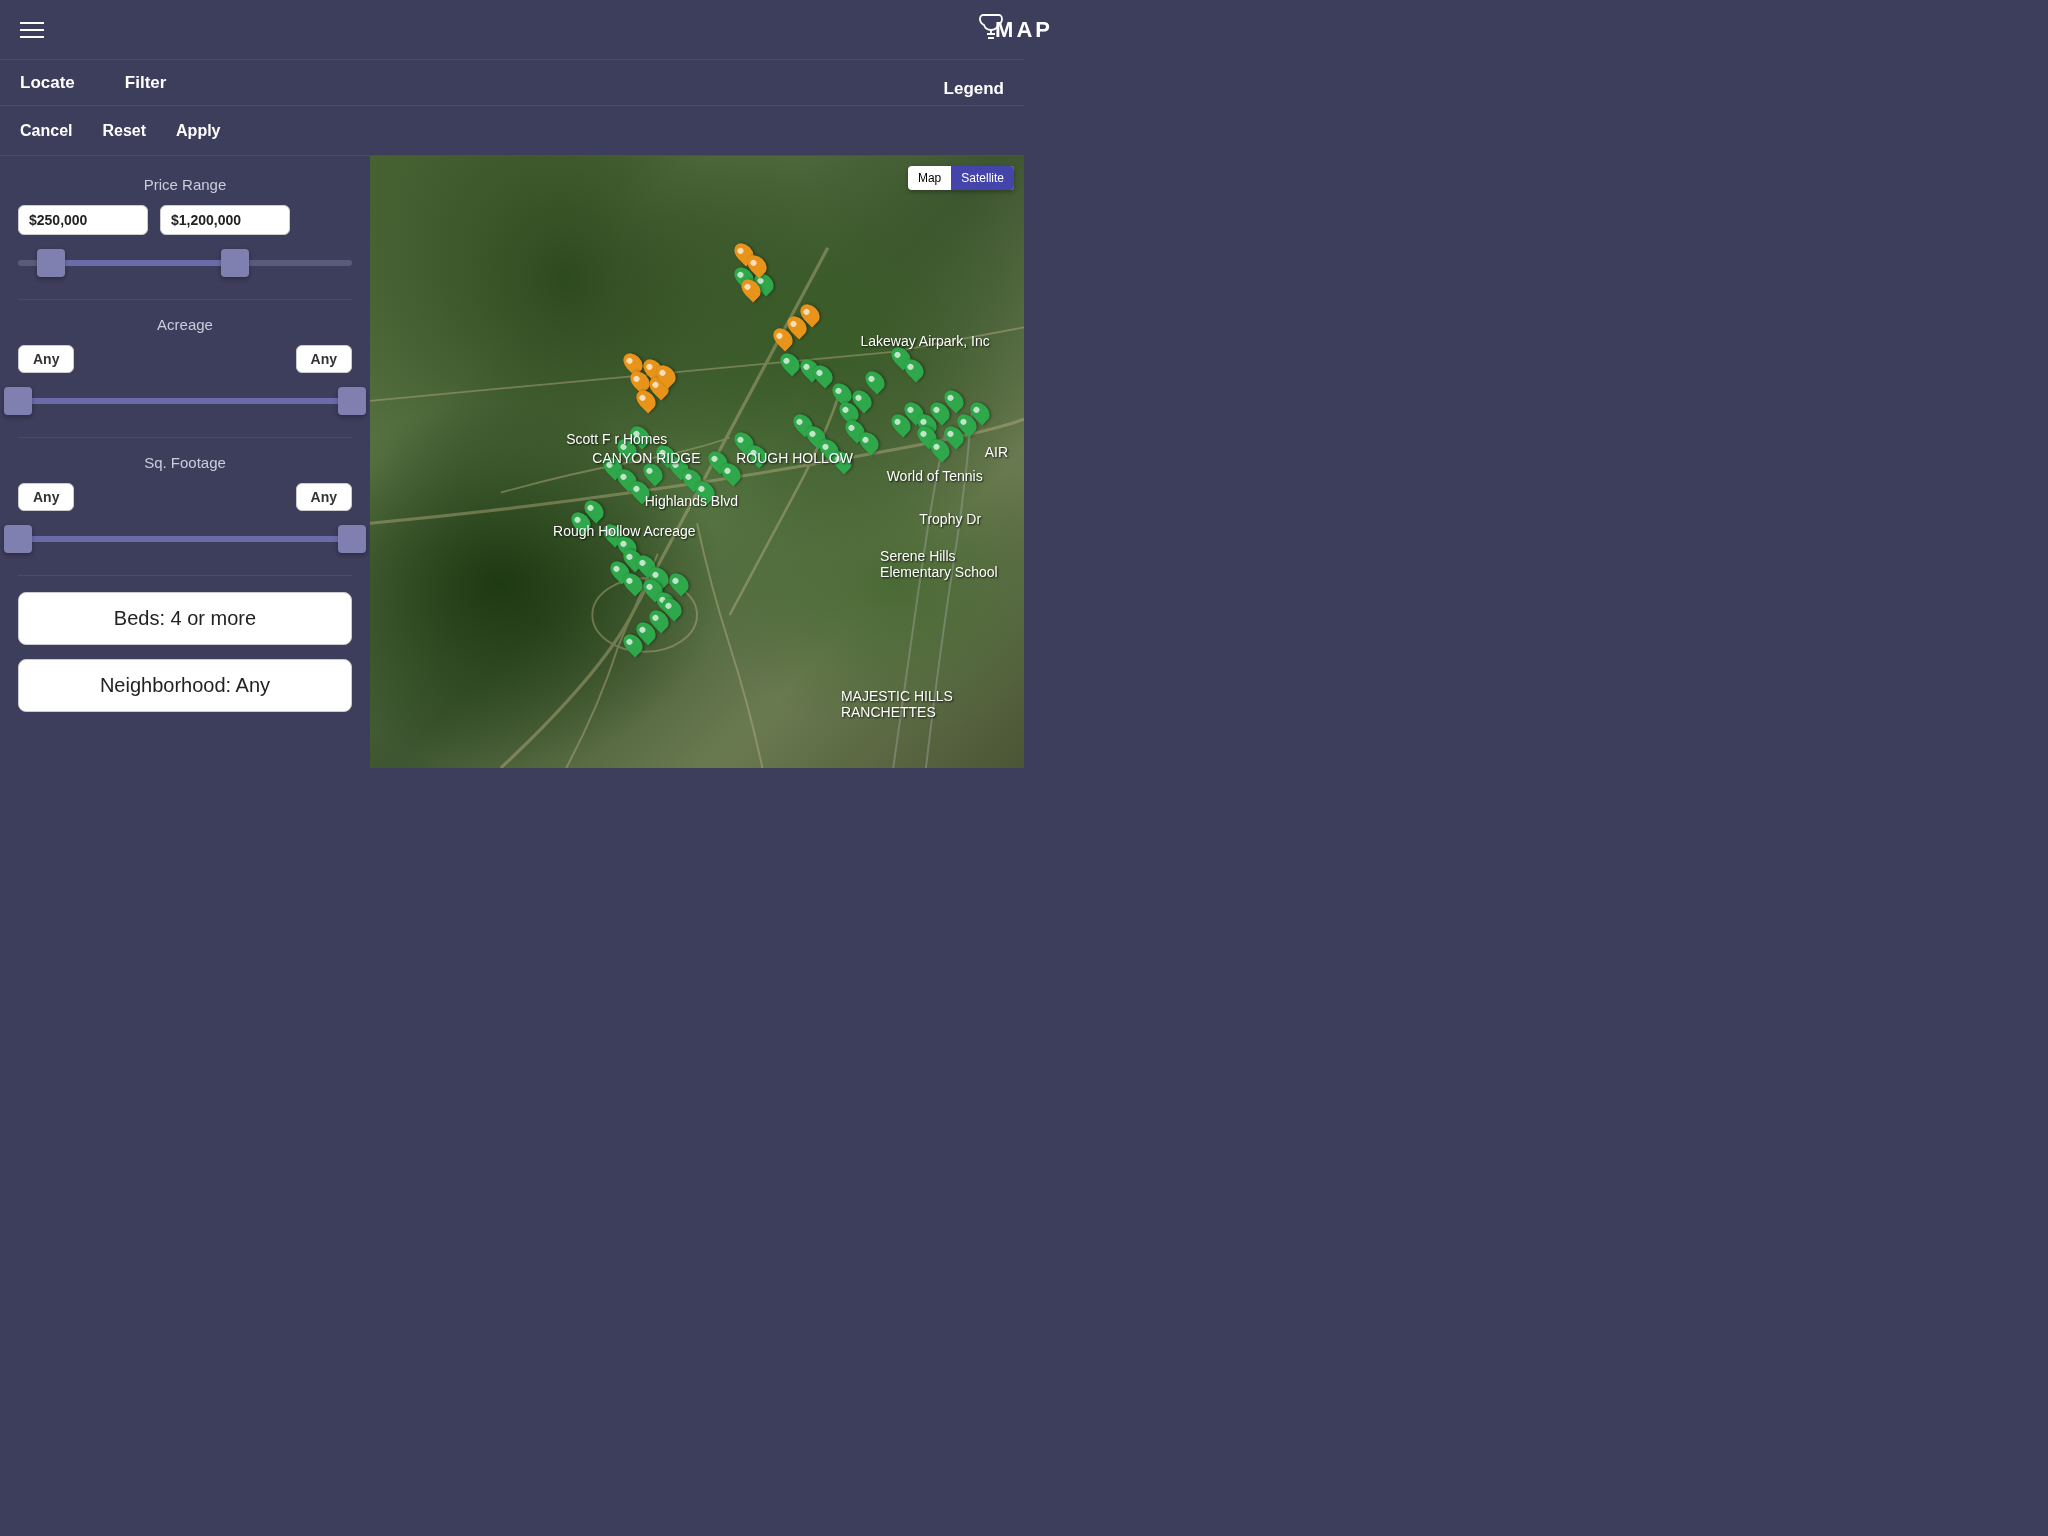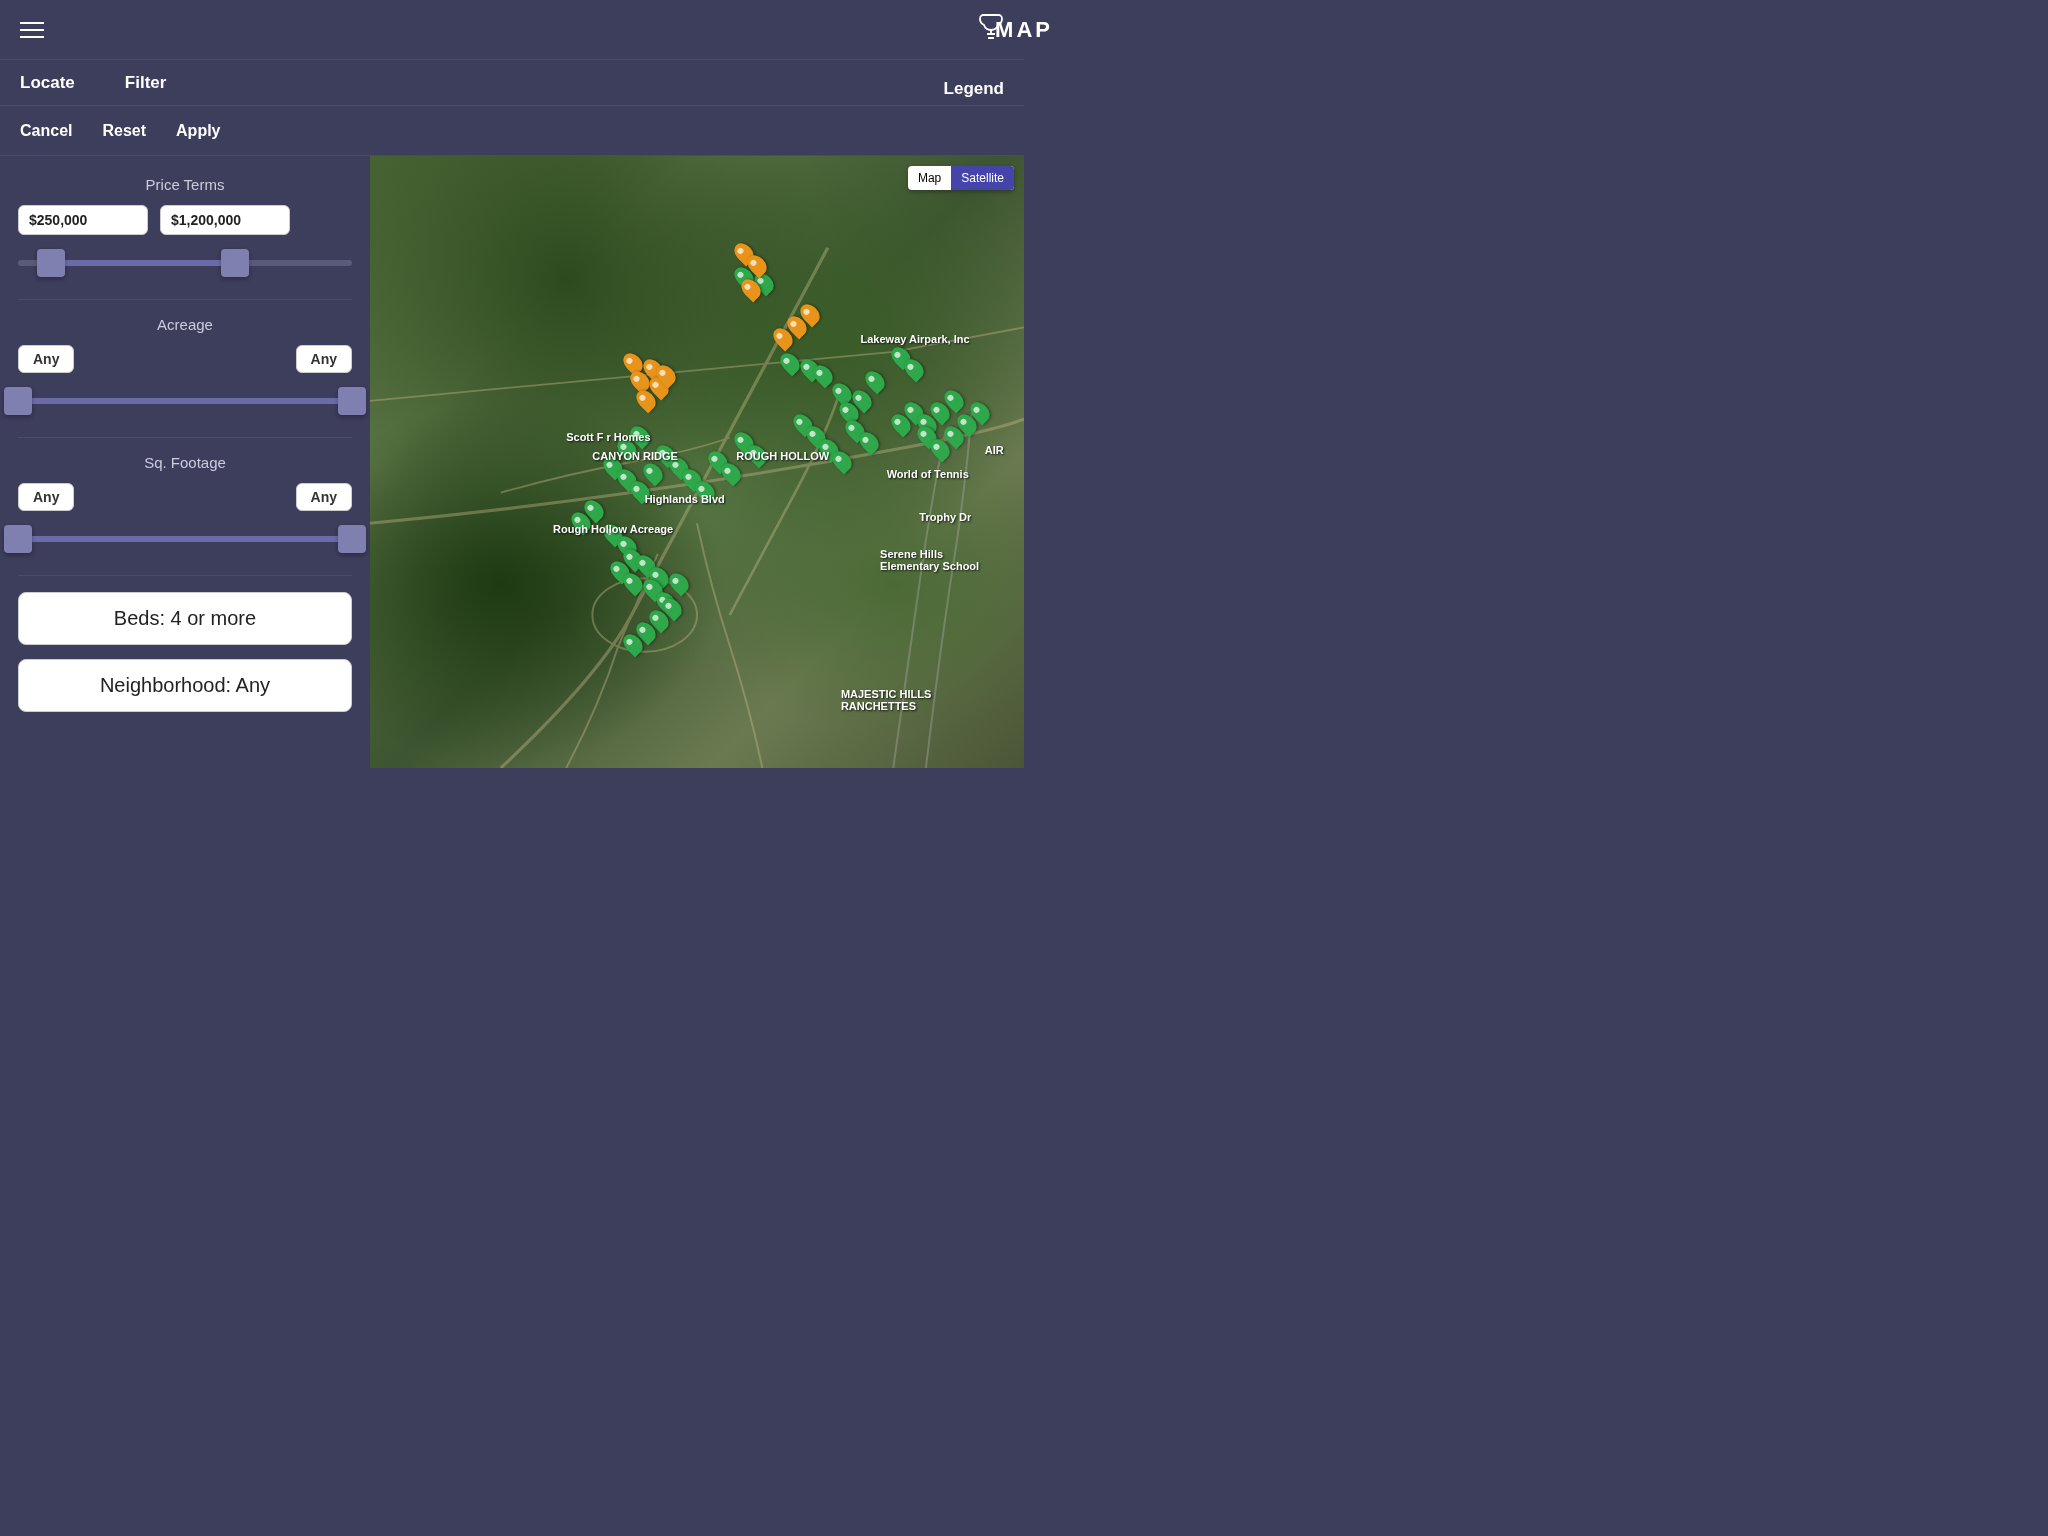--- a/index.html
+++ b/index.html
@@ -233,22 +233,22 @@
       color: #333;
       padding: 2px 6px;
       display: flex;
       justify-content: space-between;
     }
 
     
     .map-label {
       position: absolute;
       color: white;
-      font-size: 11px;
-      font-weight: 700;
+      font-size: 14px;
+      font-weight: 400;
       text-shadow: 1px 1px 2px rgba(0,0,0,0.8);
       pointer-events: none;
       white-space: nowrap;
     }
 
     
     .roads-svg {
       position: absolute;
       top: 0; left: 0;
       width: 100%;
@@ -290,21 +290,21 @@
 <div class="filter-toolbar">
   <button class="filter-btn">Cancel</button>
   <button class="filter-btn">Reset</button>
   <button class="filter-btn">Apply</button>
 </div>
 
 <div class="main">
 
   <div class="sidebar">
 
-    <div class="filter-section-label">Price Terms</div>
+    <div class="filter-section-label">Price Range</div>
     <div class="price-inputs">
       <input class="price-input" type="text" value="$250,000" style="">
       <input class="price-input" type="text" value="$1,200,000" style="">
     </div>
     <div class="range-slider-container">
       <div class="range-track"></div>
       <div class="range-fill" style="left:10%;width:55%;"></div>
       <div class="range-thumb" style="left:10%;"></div>
       <div class="range-thumb" style="left:65%;"></div>
     </div>

